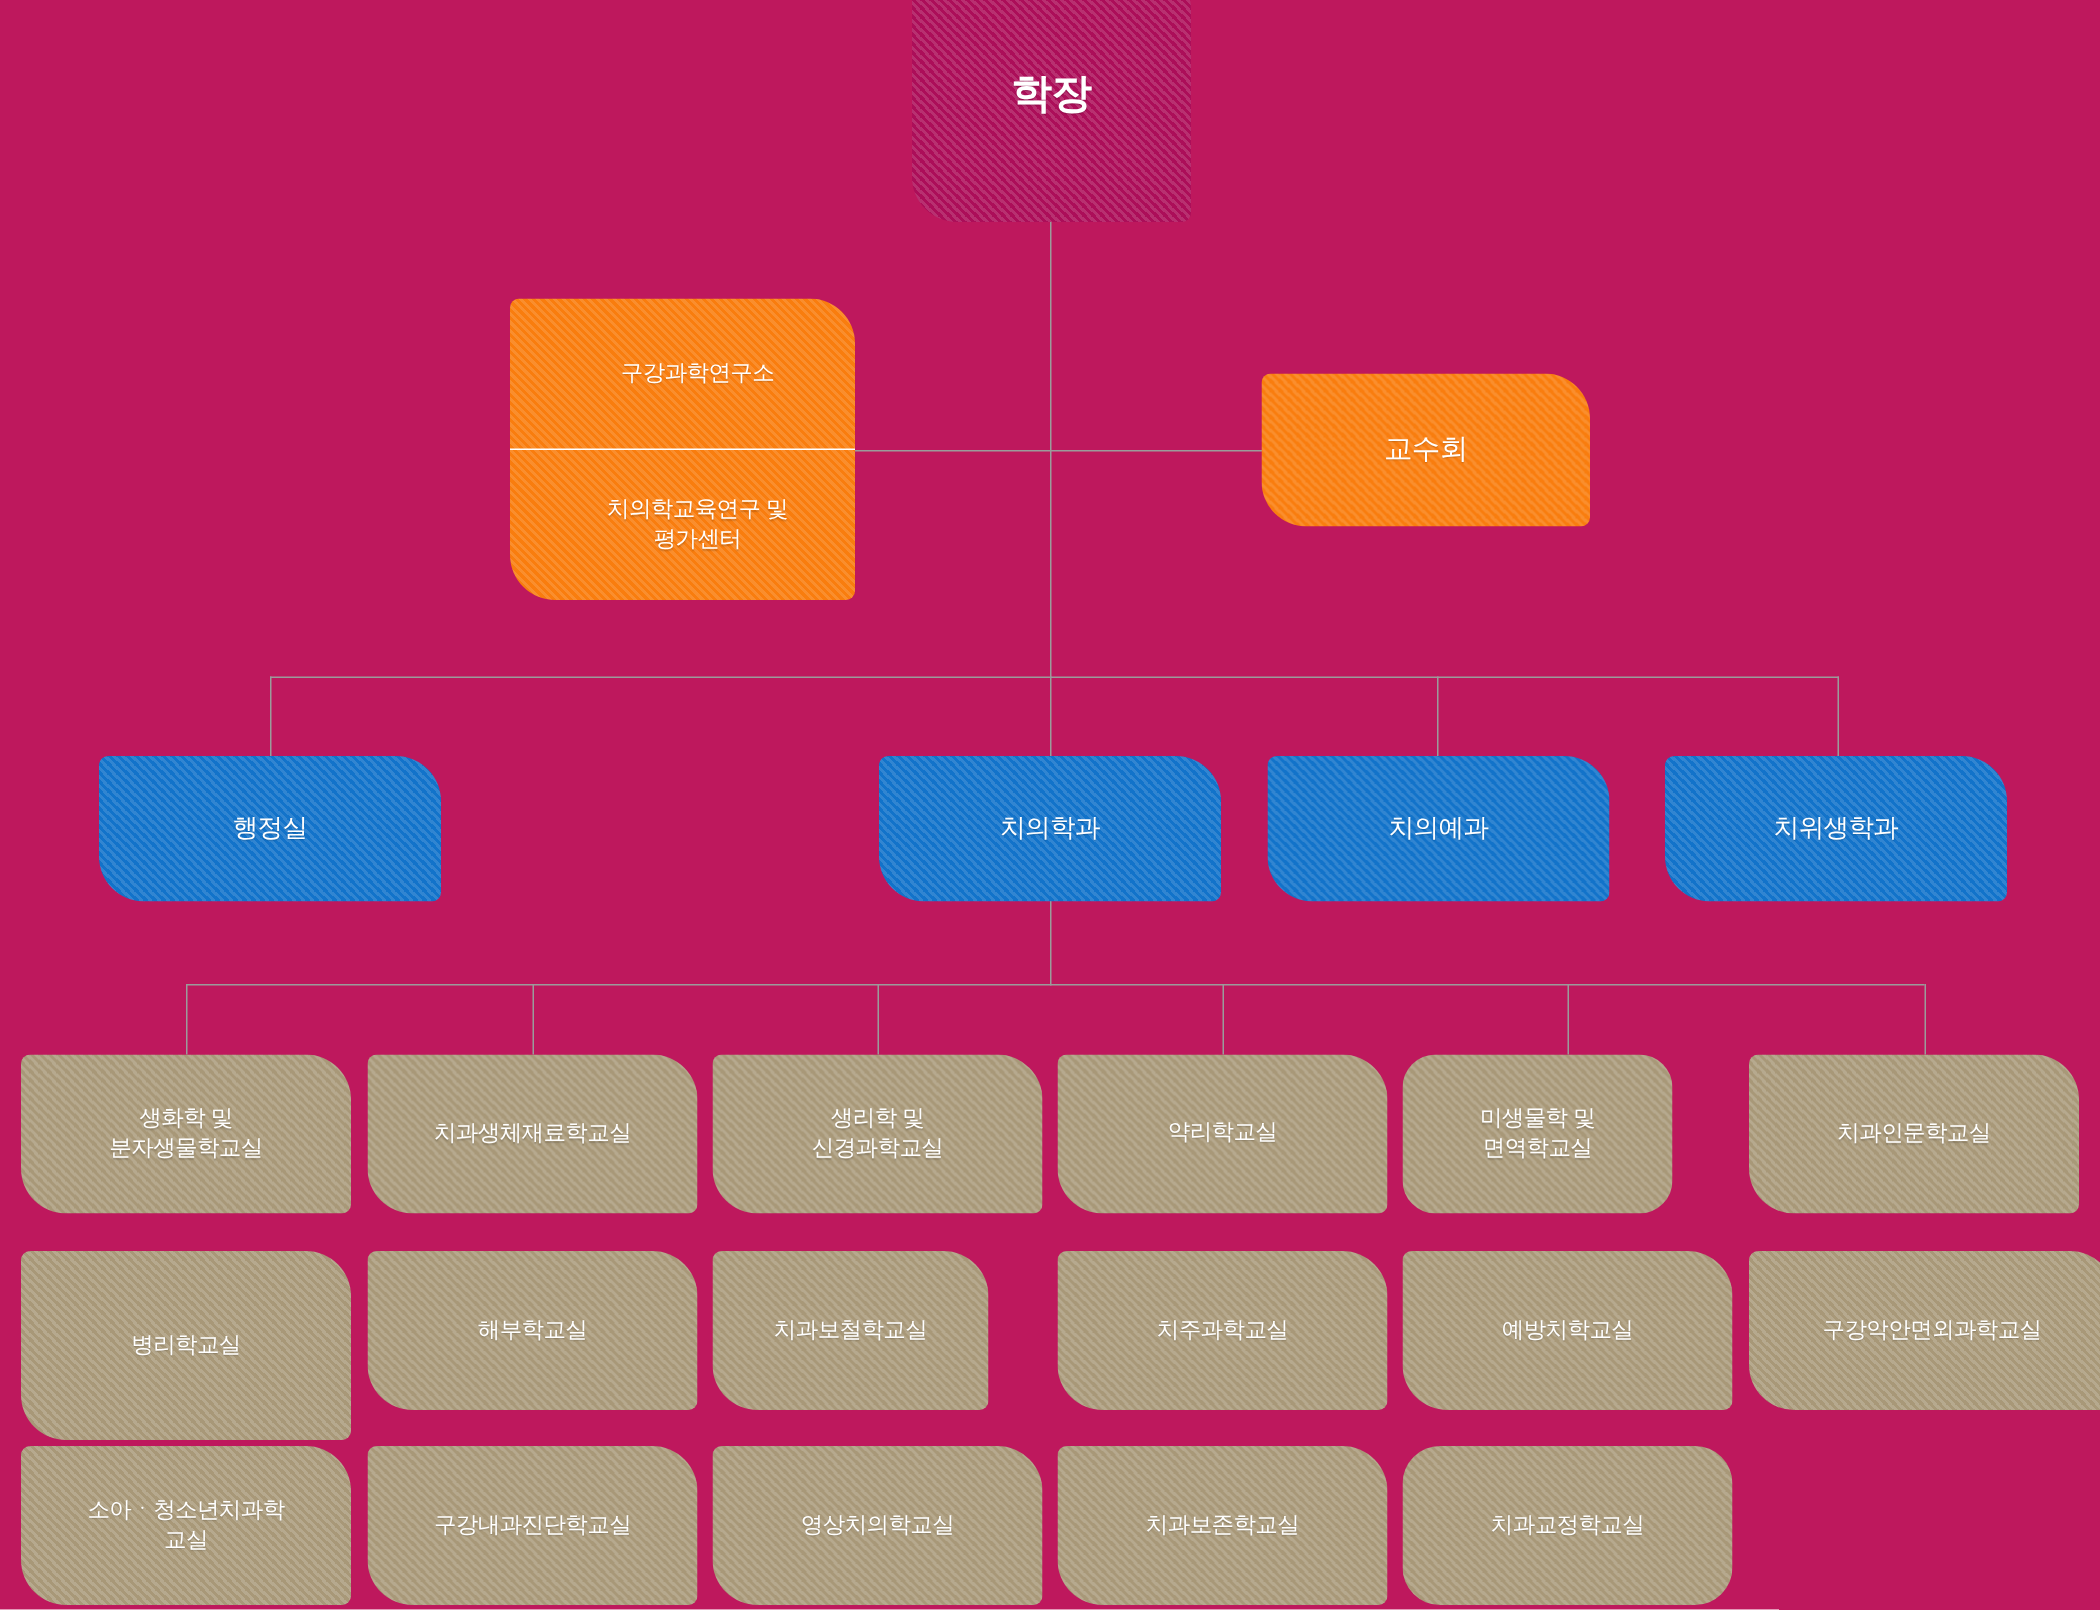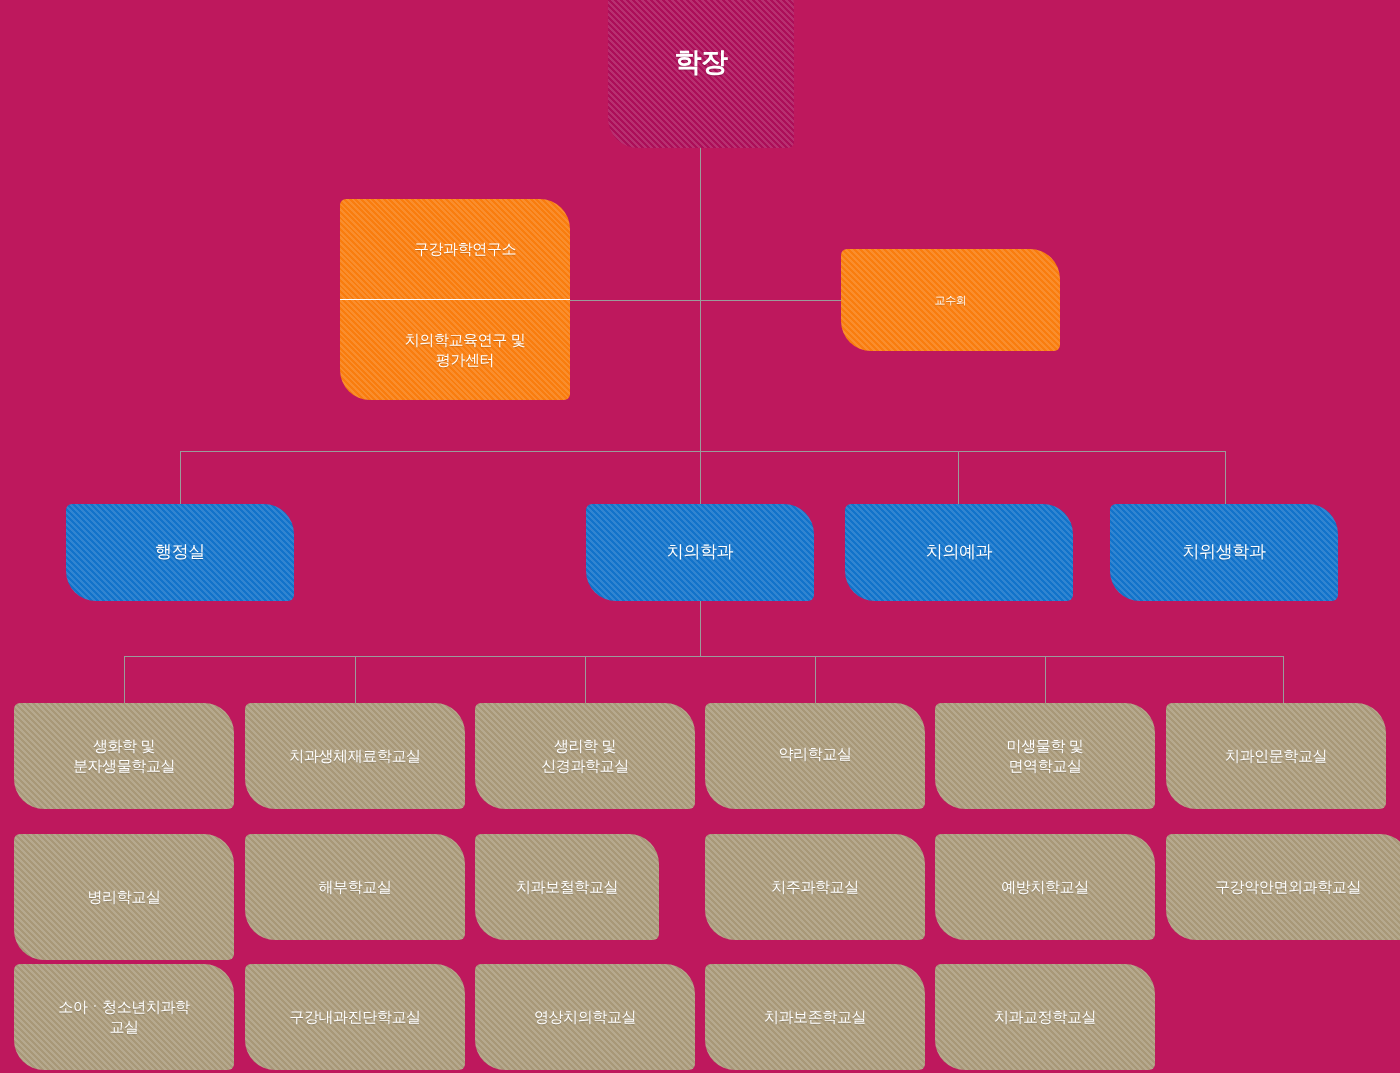--- a/index.html
+++ b/index.html
@@ -66,21 +66,21 @@
   }
   .n-orange {
     background-color: #f57f17;
     background-color: #f97d0e;
     background-image: repeating-linear-gradient(
         45deg,
         rgba(255,255,255,0.00) 0px,
         rgba(255,255,255,0.00) 2px,
         rgba(255,255,255,0.13) 2px,
         rgba(255,255,255,0.13) 4px);
-    font-size: 11px;
+    font-size: 19px;
   }
   .n-blue {
     background-color: #1273ca;
     background-image: repeating-linear-gradient(
         45deg,
         rgba(255,255,255,0.00) 0px,
         rgba(255,255,255,0.00) 2px,
         rgba(255,255,255,0.13) 2px,
         rgba(255,255,255,0.13) 4px);
     font-size: 17px;
@@ -194,21 +194,21 @@
   <div class="node n-tan" style="left:245px; top:703px; width:220px; height:106px;justify-content:center;">
     <span class="label">치과생체재료학교실</span>
   </div>
   <div class="node n-tan" style="left:475px; top:703px; width:220px; height:106px;">
     <span class="label">생리학 및
 신경과학교실</span>
   </div>
   <div class="node n-tan" style="left:705px; top:703px; width:220px; height:106px;font-family:Liberation Mono, monospace;">
     <span class="label">약리학교실</span>
   </div>
-  <div class="node n-tan" style="left:935px; top:703px; width:220px; height:106px;">
+  <div class="node n-tan" style="left:935px; top:703px; width:180px; height:106px;border-radius:22px;">
     <span class="label">미생물학 및
 면역학교실</span>
   </div>
   <div class="node n-tan" style="left:1166px; top:703px; width:220px; height:106px;">
     <span class="label">치과인문학교실</span>
   </div>
 
   <div class="node n-tan" style="left:14px; top:834px; width:220px; height:126px;">
     <span class="label">병리학교실</span>
   </div>
@@ -234,17 +234,17 @@
   </div>
   <div class="node n-tan" style="left:245px; top:964px; width:220px; height:106px;">
     <span class="label">구강내과진단학교실</span>
   </div>
   <div class="node n-tan" style="left:475px; top:964px; width:220px; height:106px;">
     <span class="label">영상치의학교실</span>
   </div>
   <div class="node n-tan" style="left:705px; top:964px; width:220px; height:106px;">
     <span class="label">치과보존학교실</span>
   </div>
-  <div class="node n-tan" style="left:935px; top:964px; width:220px; height:106px;">
+  <div class="node n-tan" style="left:935px; top:964px; width:220px; height:106px;border-radius:25px;">
     <span class="label">치과교정학교실</span>
   </div>
 
 </div>
 
 </body></html>

